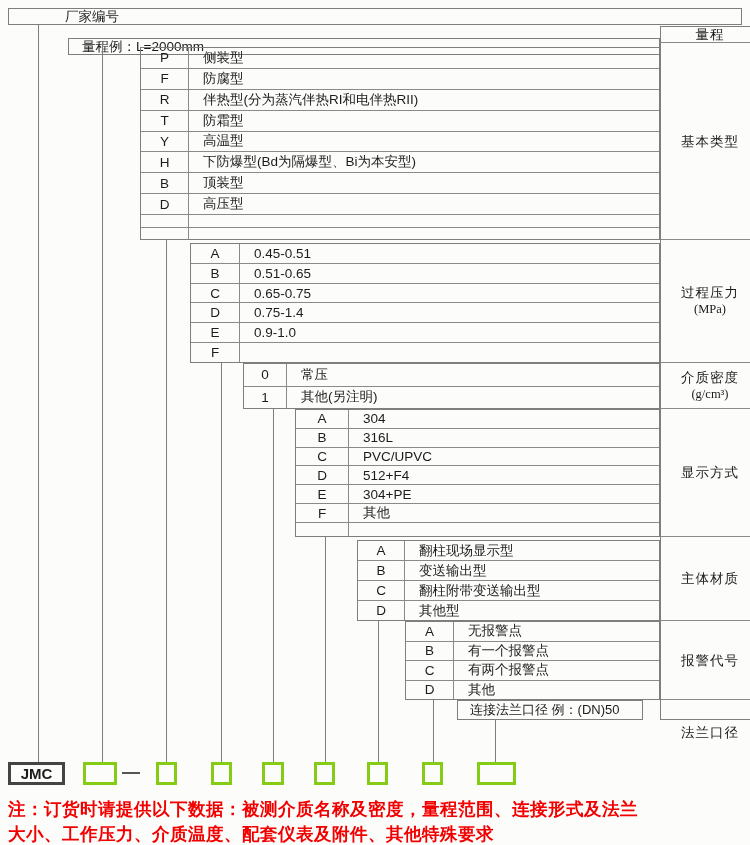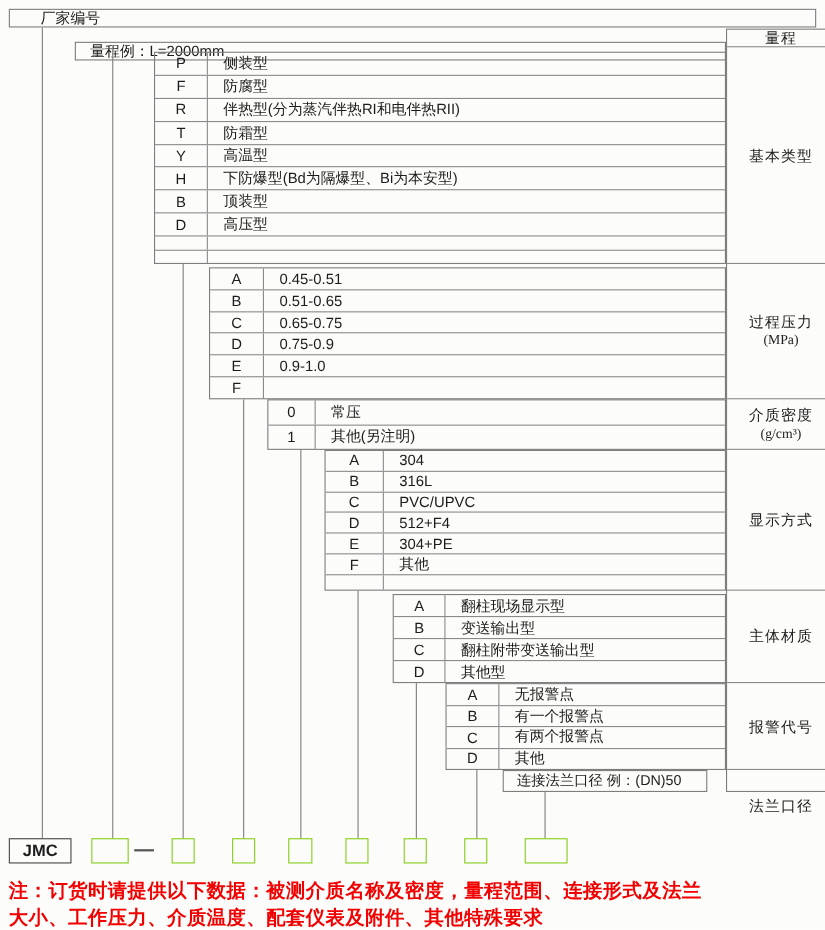--- a/index.html
+++ b/index.html
@@ -11,21 +11,21 @@
     position:relative;
     width:750px;height:845px;
     background:#fcfcfa;
     overflow:hidden;
     color:#1c1c1c;
   }
   
   .topbox{
     position:absolute;left:8px;top:8px;width:734px;height:17px;
     border:1px solid #7e7e7e;box-sizing:border-box;
-    font-size:13.5px;line-height:15px;padding-left:28px;
+    font-size:13.5px;line-height:15px;padding-left:56px;
   }
   
   .rangebox{
     position:absolute;left:68px;top:38px;width:592px;height:17px;
     border:1px solid #7e7e7e;box-sizing:border-box;
     font-size:13.5px;line-height:15px;padding-left:13px;
   }
   
   .tbl{
     position:absolute;border:1px solid #7e7e7e;box-sizing:border-box;
@@ -62,21 +62,21 @@
     display:flex;flex-direction:column;align-items:center;justify-content:center;
     font-family:"Liberation Serif", serif;
     font-size:13.5px;letter-spacing:1px;line-height:17px;text-align:center;
   }
   .labelcol .lcell:last-child{border-bottom:none;margin-top:24px;}
   .labelcol .sub{font-size:12.5px;letter-spacing:0;}
   
   .vline{position:absolute;width:1px;background:#7e7e7e;}
   
   .obox{
-    position:absolute;top:762px;height:23px;border:1px solid #84cc16;
+    position:absolute;top:762px;height:23px;border:3px solid #84cc16;
     box-sizing:border-box;background:transparent;
   }
   .obox.jmc{
     display:flex;align-items:center;justify-content:center;
     font-weight:bold;font-size:15px;border-color:#444;
   }
   .dashline{position:absolute;top:772px;height:2px;background:#555;}
   
   .note{
     position:absolute;left:8px;top:797px;width:740px;
@@ -148,21 +148,21 @@
     <div class="t-row">
         <span class="code">B</span>
         <span class="desc">0.51-0.65</span>
       </div>
     <div class="t-row">
         <span class="code">C</span>
         <span class="desc">0.65-0.75</span>
       </div>
     <div class="t-row">
         <span class="code">D</span>
-        <span class="desc">0.75-0.9</span>
+        <span class="desc">0.75-1.4</span>
       </div>
     <div class="t-row">
         <span class="code">E</span>
         <span class="desc">0.9-1.0</span>
       </div>
     <div class="t-row">
         <span class="code">F</span>
       </div>
   </div>
 

